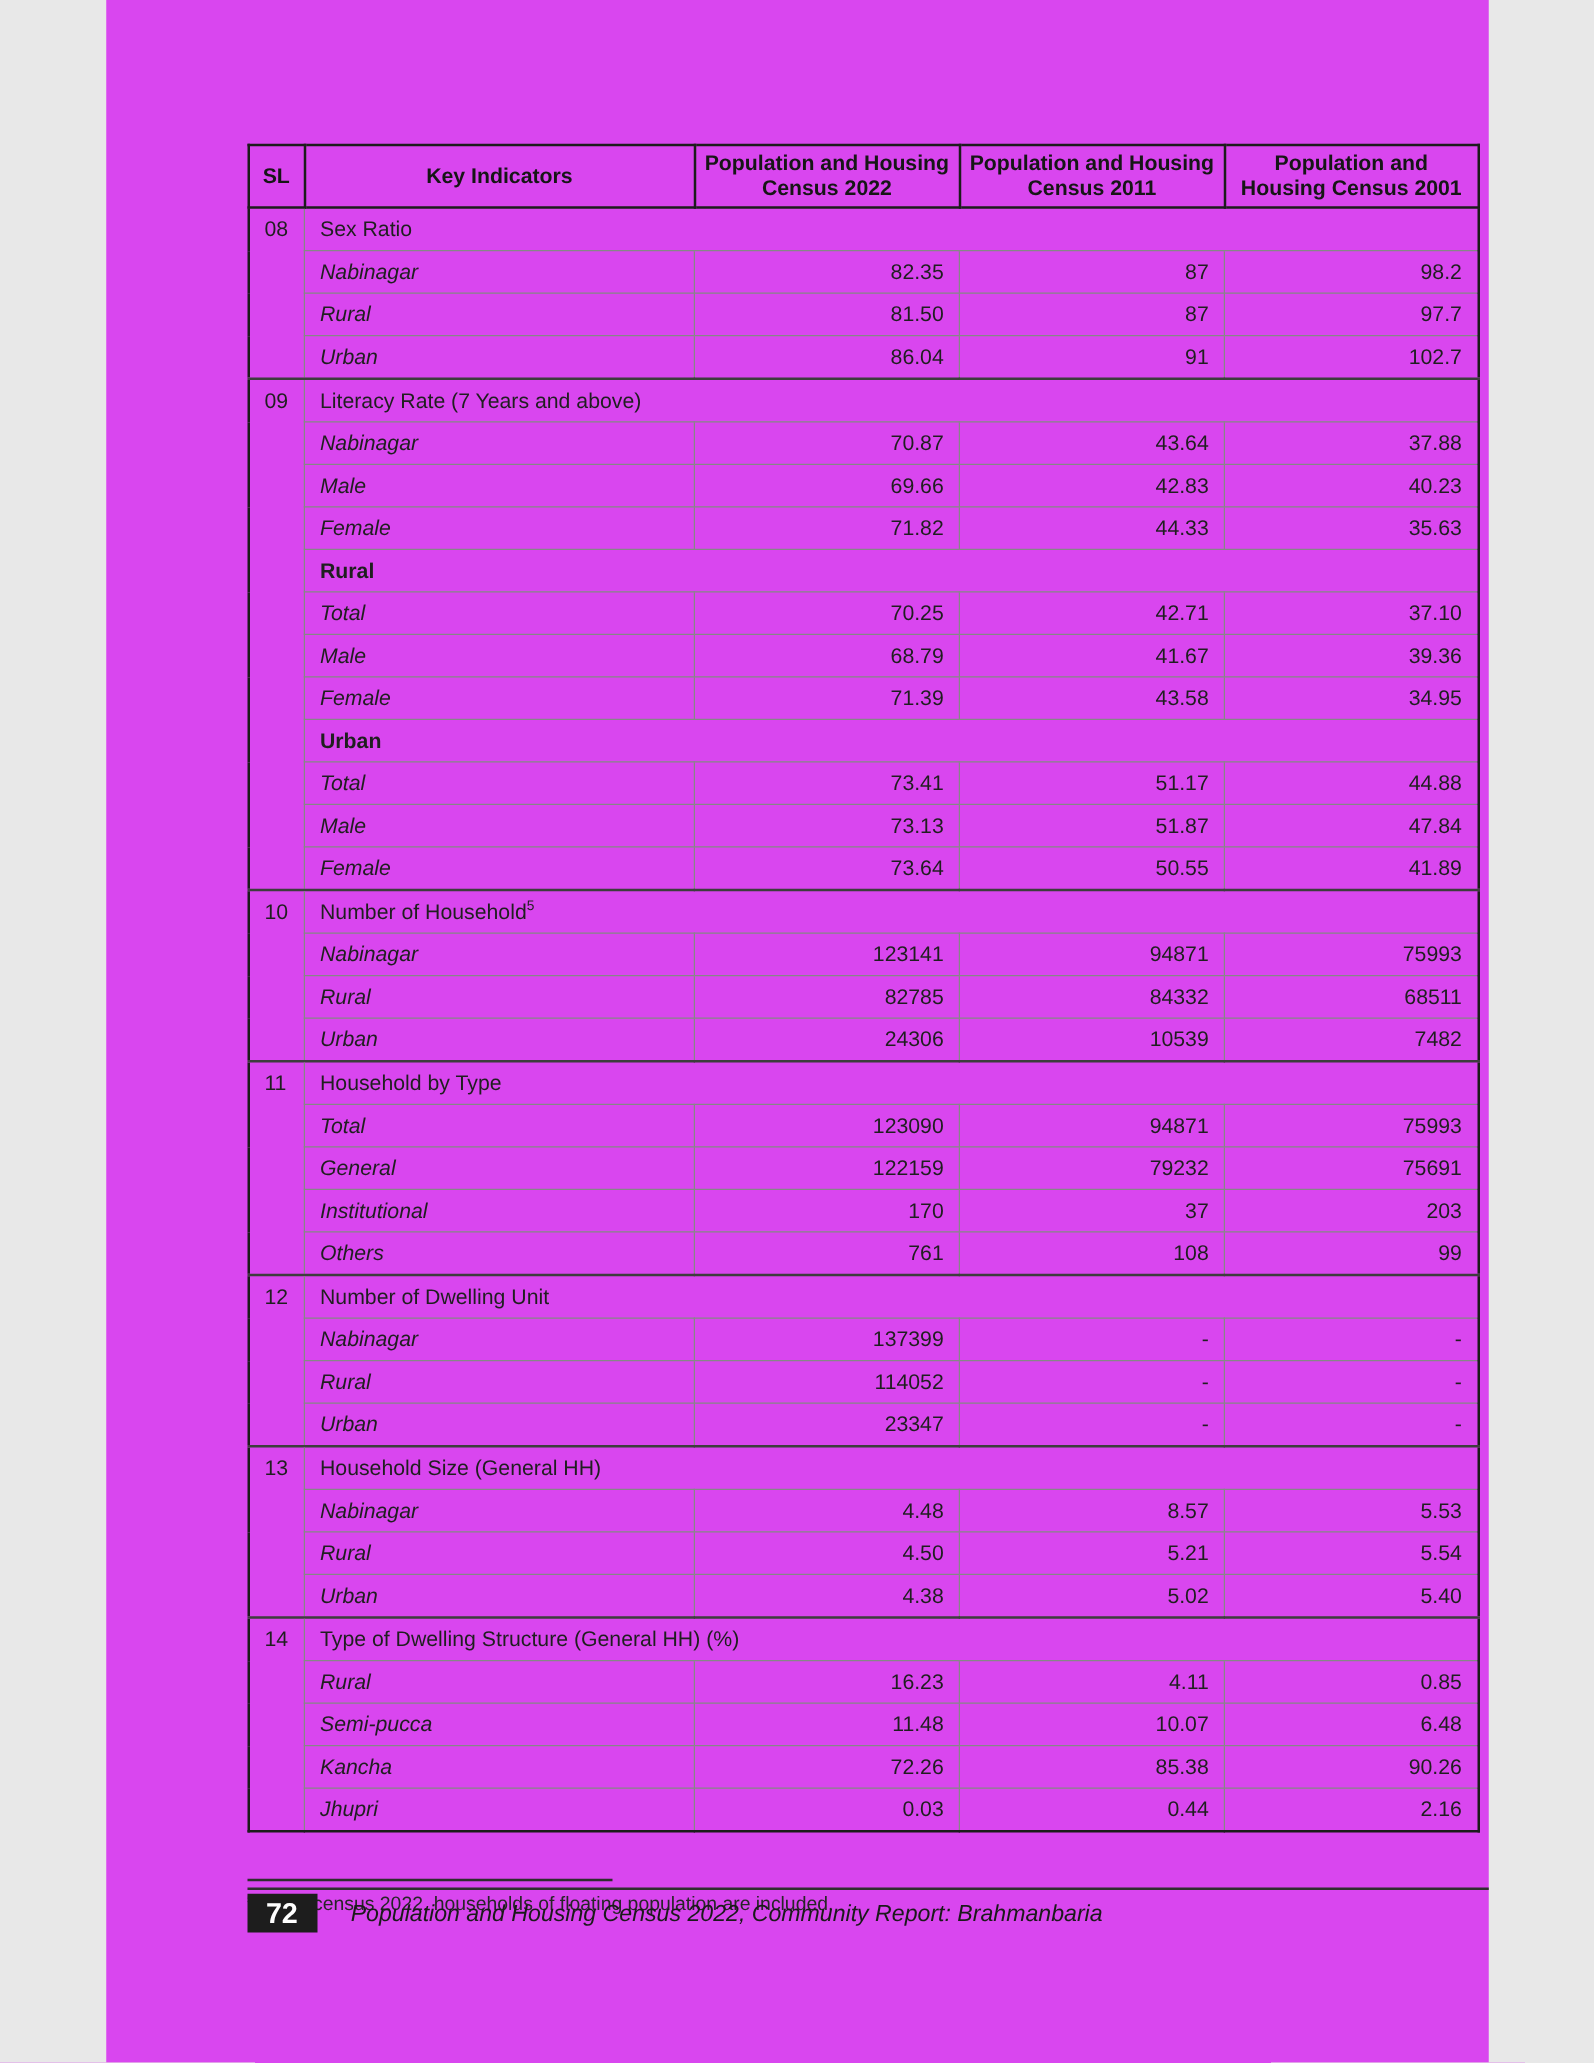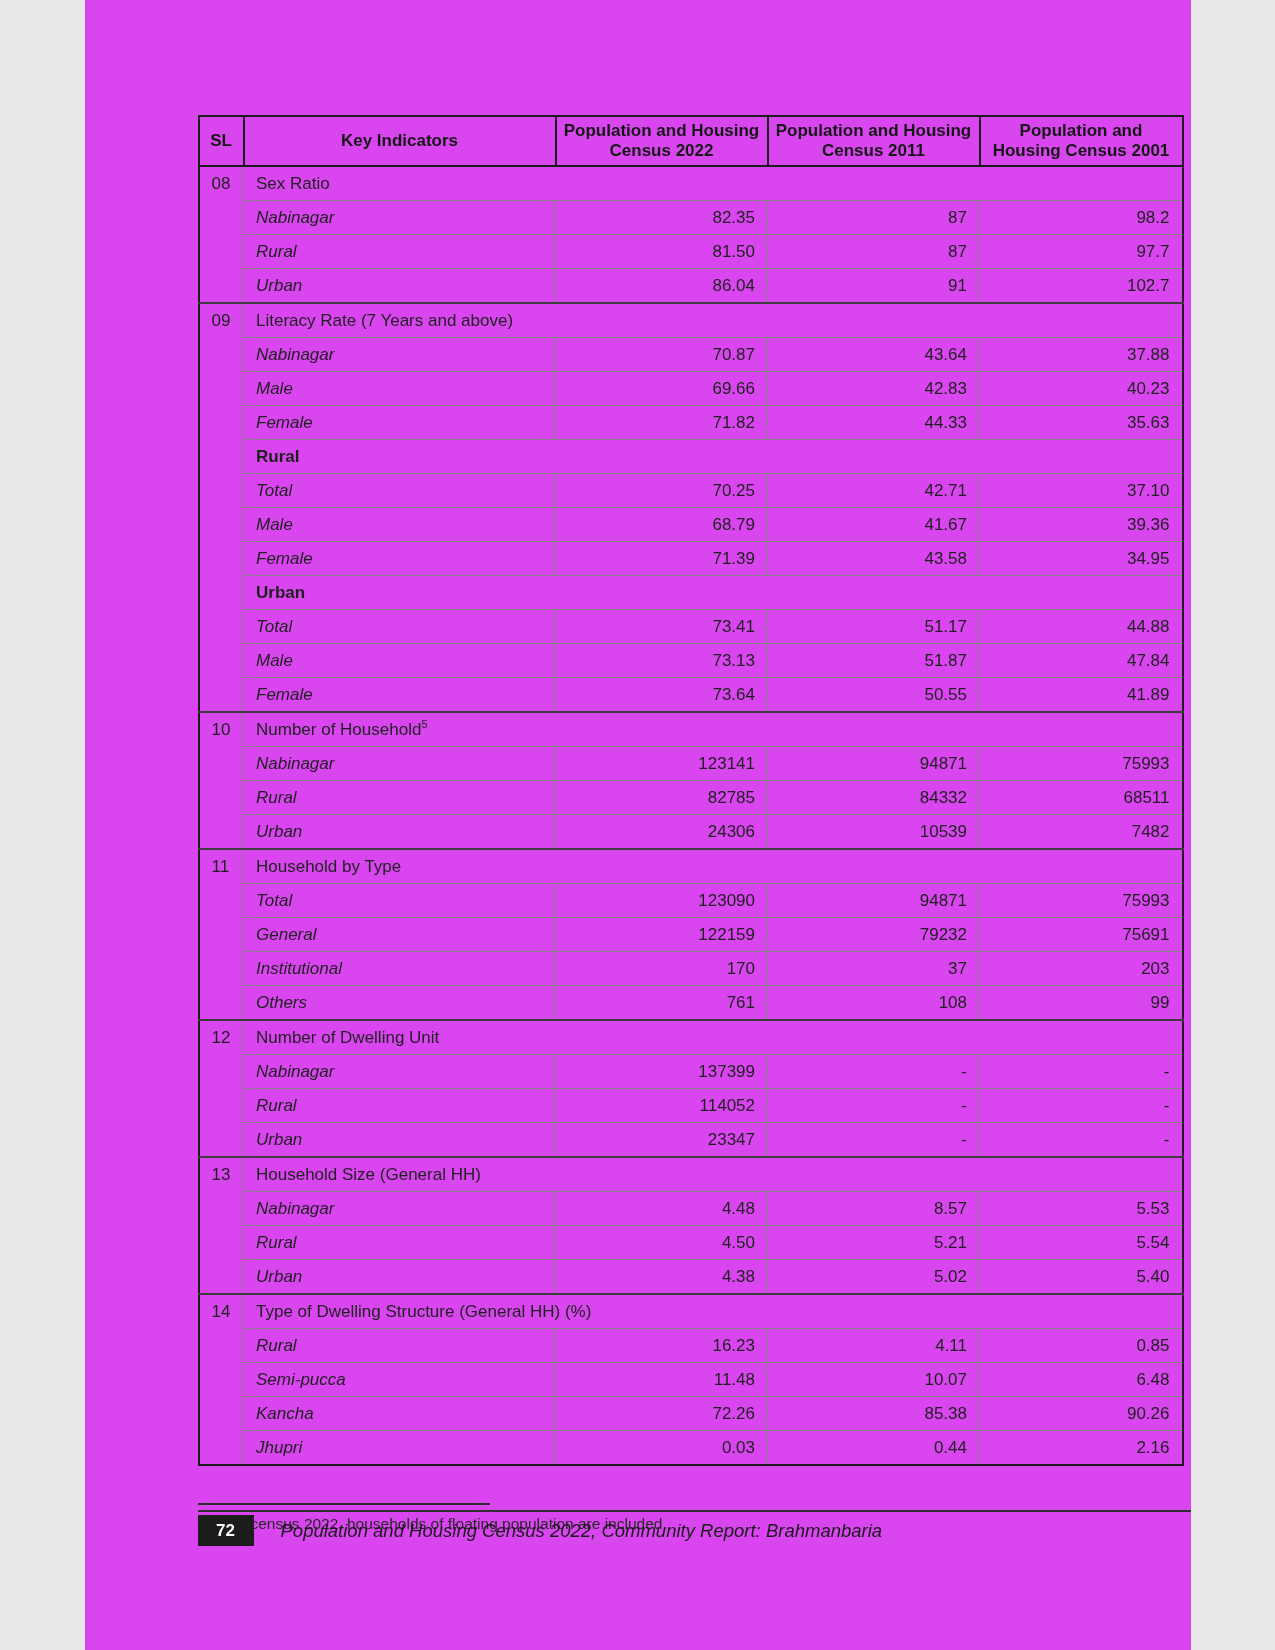--- a/index.html
+++ b/index.html
@@ -46,21 +46,21 @@
   .footnote-rule { width:292px; height:0; border-top:2px solid #2e2e2e; margin-bottom:9px; }
   .footnote-text sup { font-size:10px; }
 
   .footer { position:absolute; left:113px; top:1510px; width:1049px; }
   .footer-rule { width:1049px; height:0; border-top:2px solid #2f2f2f; }
   .footer-bar { display:flex; align-items:center; margin-top:3px; }
   .page-num {
     background:#1d1d1d; color:#ffffff;
     width:56px; height:31px;
     display:flex; align-items:center; justify-content:center;
-    font-size:17px; font-weight:bold;
+    font-size:23px; font-weight:bold;
   }
   .footer-text {
     font-style:italic; font-size:18.5px;
     margin-left:27px; color:#1a1a1a;
   }
 </style>
 </head>
 <body>
 
 <div class="page">

